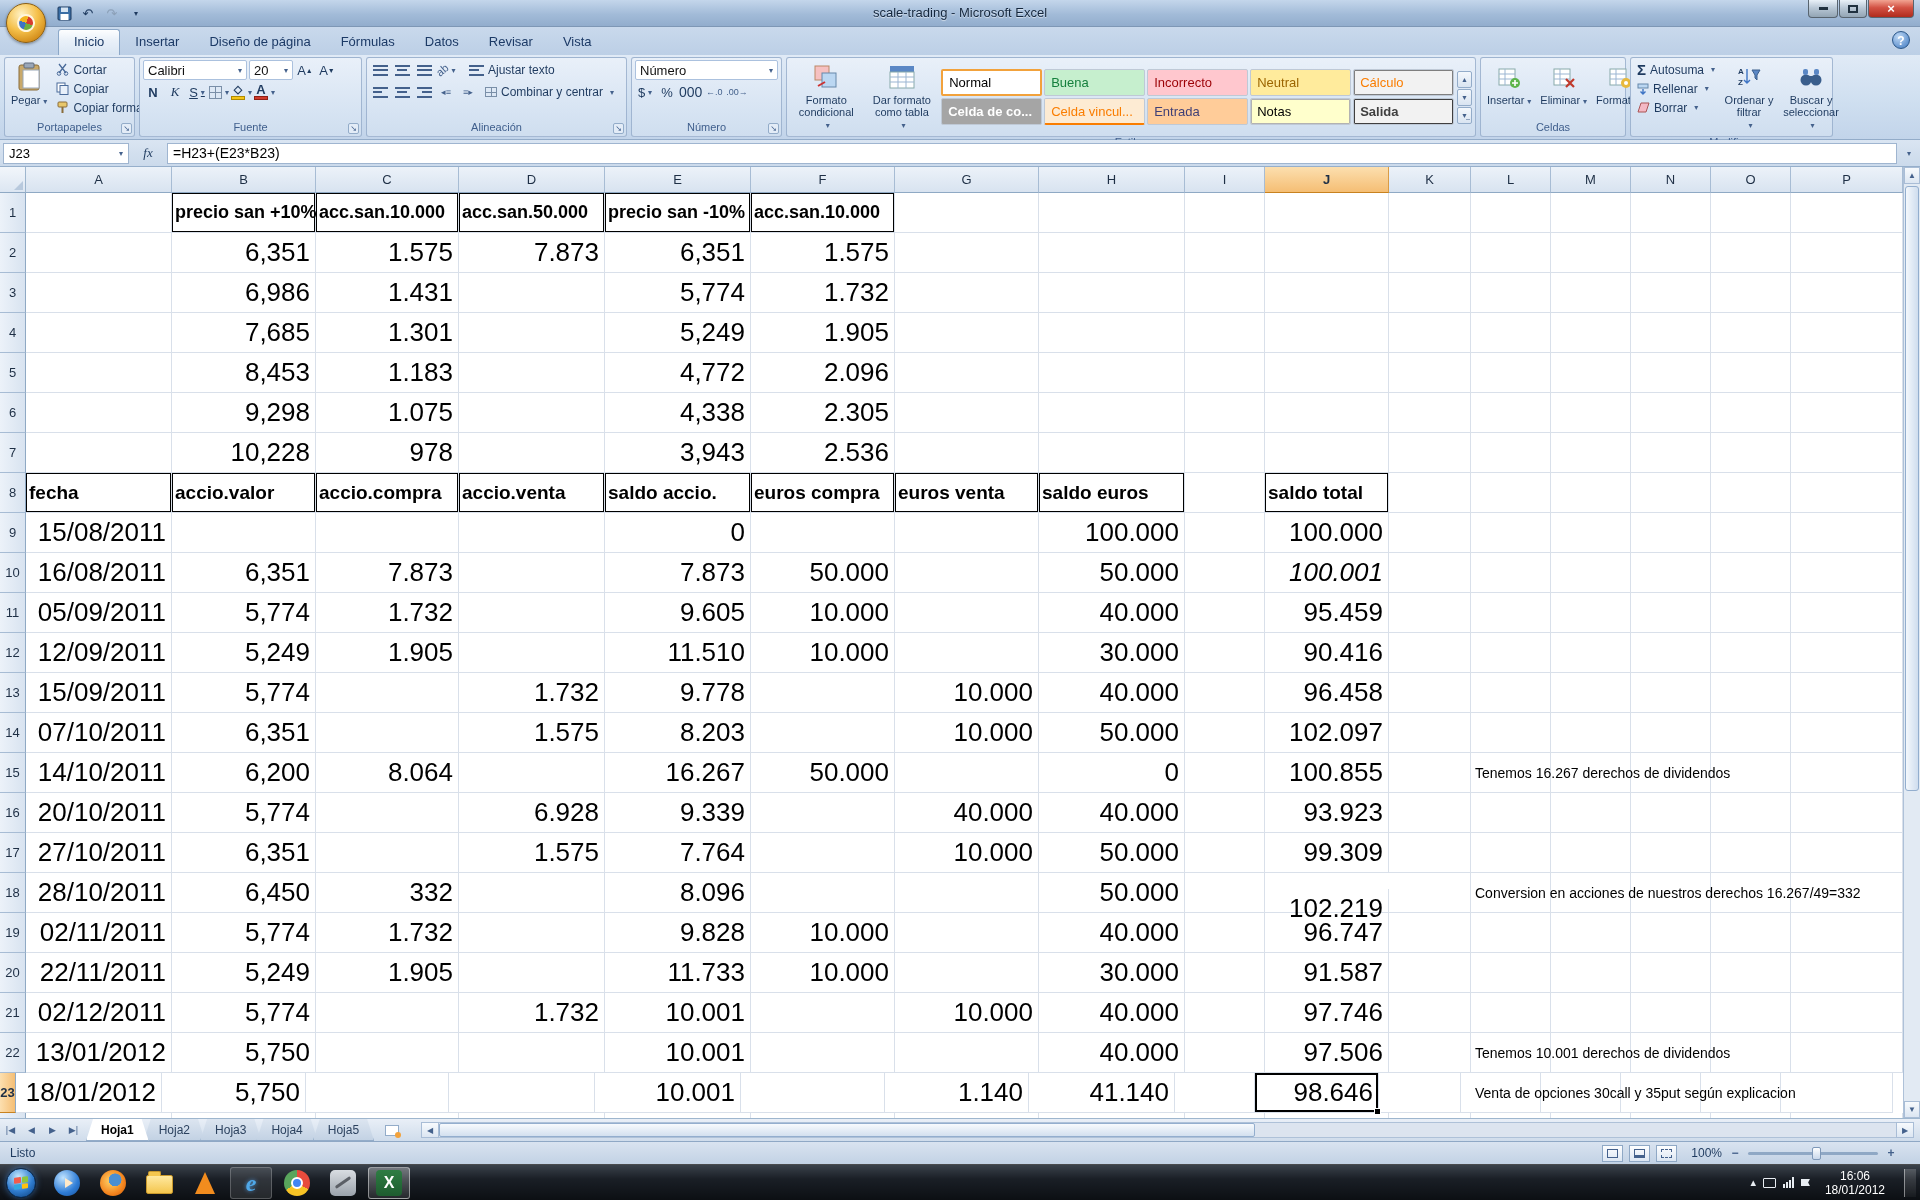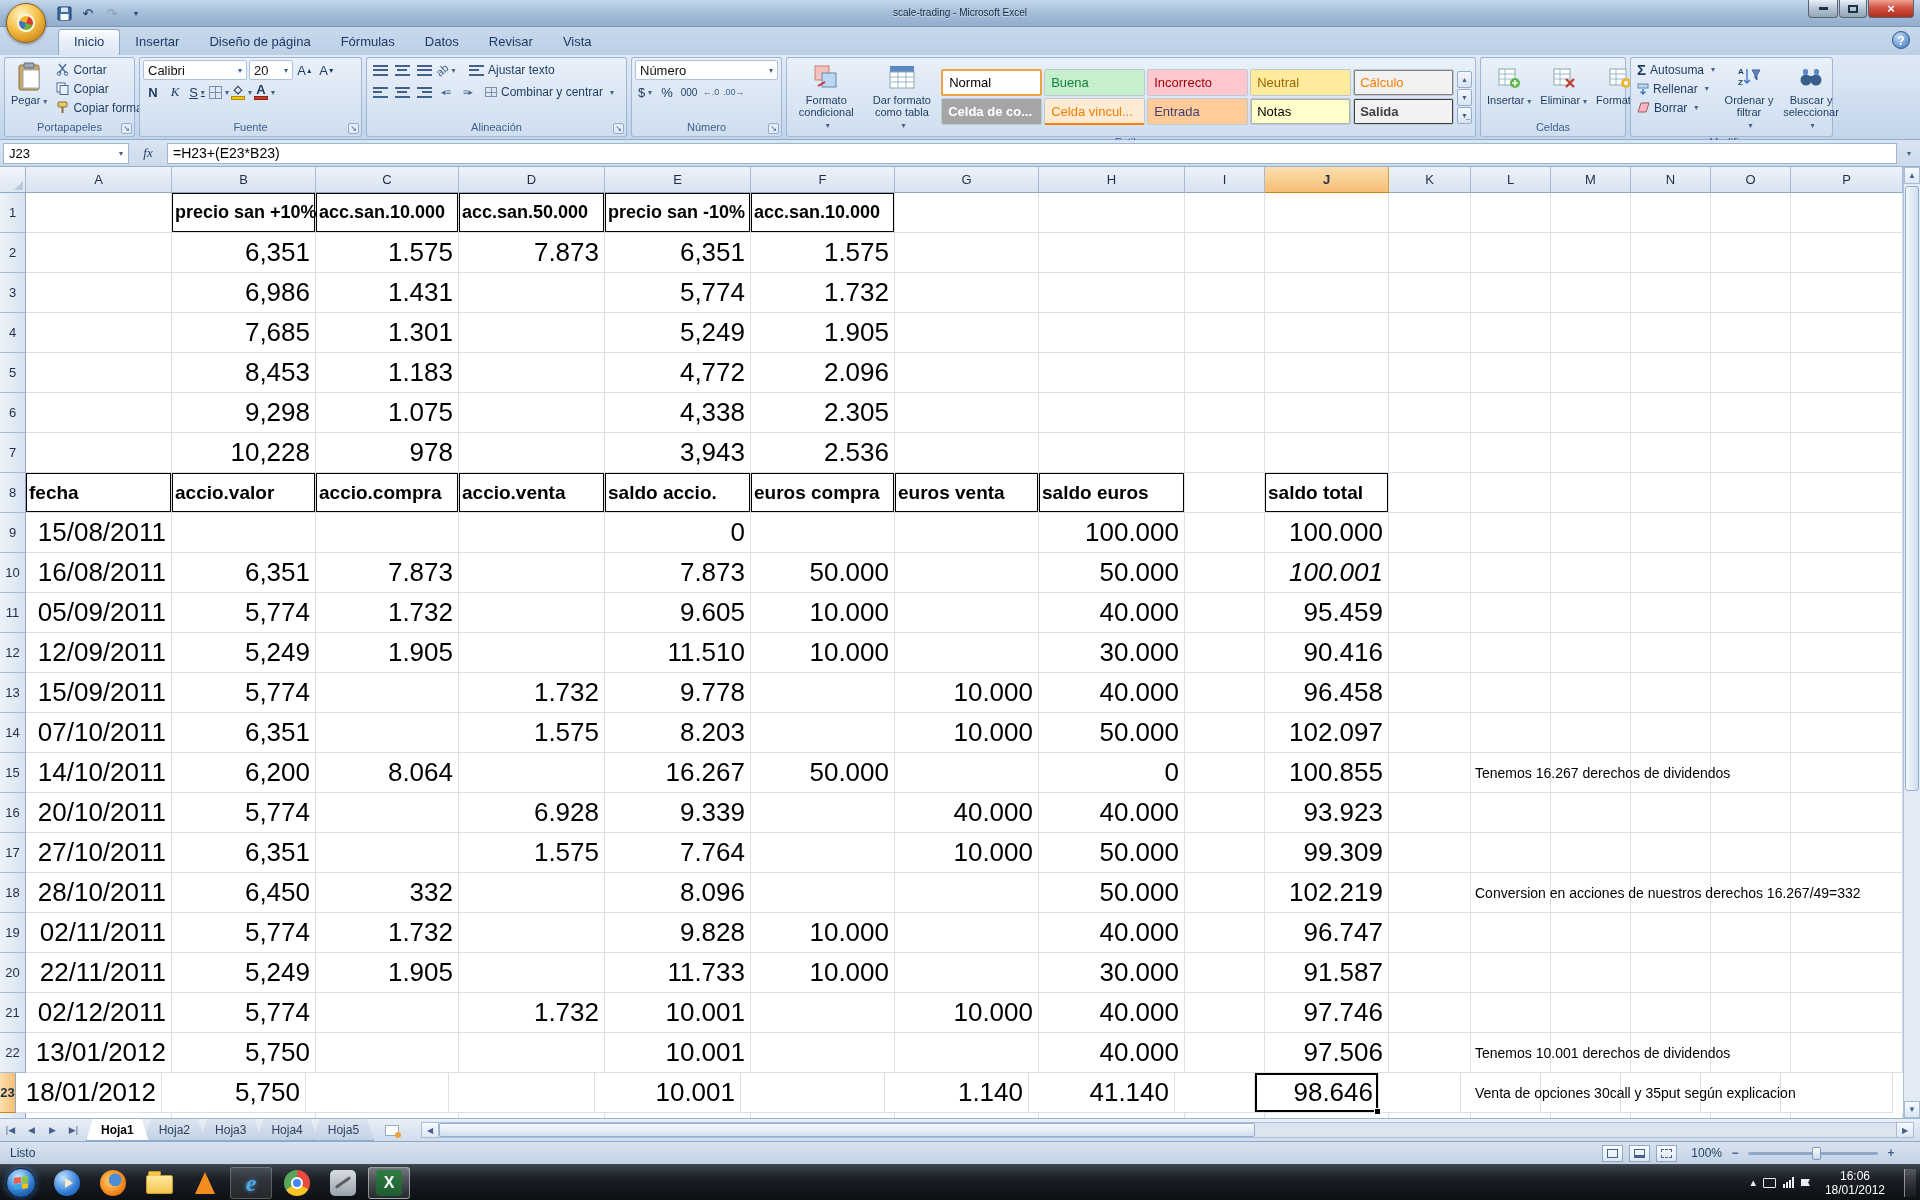--- a/index.html
+++ b/index.html
@@ -12,21 +12,21 @@
 
 #titlebar{top:0;height:27px;background:linear-gradient(#C4D6EB,#A2BBD8 55%,#92ADCD);border-bottom:1px solid #7E97B5}
 #orb{position:absolute;left:6px;top:3px;width:40px;height:40px;border-radius:50%;z-index:60;
  background:radial-gradient(circle at 38% 28%,#FFF3C8,#F5C04A 45%,#D18A18 80%,#9C6208);border:1px solid #8A5E14;
  display:flex;align-items:center;justify-content:center;box-shadow:0 1px 3px rgba(0,0,0,.4)}
 #orb .flower{width:18px;height:18px;border-radius:50%;transform:rotate(20deg);
  background:conic-gradient(#D83B2E 0 25%,#6FAF3F 0 50%,#3E74C4 0 75%,#F3B51F 0 100%);border:2px solid #FFF6DE}
 #qat{position:absolute;left:54px;top:2px;display:flex;align-items:center;gap:4px;height:22px}
 .qbtn{width:20px;height:20px;display:flex;align-items:center;justify-content:center;font-size:13px;color:#1E3A5F;border-radius:3px}
 .qbtn svg{display:block}
-#wtitle{position:absolute;left:0;right:0;top:0;height:26px;text-align:center;line-height:26px;font-size:10px;color:#13263D;text-shadow:0 1px 1px rgba(255,255,255,.65)}
+#wtitle{position:absolute;left:0;right:0;top:0;height:26px;text-align:center;line-height:26px;font-size:13px;color:#13263D;text-shadow:0 1px 1px rgba(255,255,255,.65)}
 #wctrls{position:absolute;right:6px;top:0;display:flex}
 .wb{height:18px;border:1px solid #58646F;border-top:none;display:flex;align-items:center;justify-content:center;background:linear-gradient(#E9F1F8,#B9C8D6 45%,#93A5B4);border-radius:0 0 4px 4px;margin-left:1px}
 .wb-min{width:30px}.wb-max{width:28px}
 .wb-close{width:46px;background:linear-gradient(#F2A492,#D35244 45%,#B02B1C);color:#fff;font-size:13px;font-weight:bold}
 .minbar{width:9px;height:3px;background:#20313F}
 .maxbox{width:10px;height:8px;border:2px solid #20313F}
 
 
 #tabrow{top:27px;height:28px;background:linear-gradient(#C9D9EC,#BCCFE6);display:flex;align-items:flex-end;padding-left:58px}
 #ribbon-tabs{display:flex;height:26px}
@@ -376,21 +376,21 @@
             <span class="da">▾</span>
           </div>
         <div class="rowl">
           <div class="tb">
               <span>$</span>
               <span class="da">▾</span>
             </div>
           <div class="tb">
               <span>%</span>
             </div>
-          <div class="tb" style="font-size:10px">
+          <div class="tb" style="font-size:14px">
               <span>000</span>
             </div>
           <div class="tb" style="font-size:9px;color:#44618C">←.0</div>
           <div class="tb" style="font-size:9px;color:#44618C">.00→</div>
         </div>
       </div>
       <div class="glabel"><span>Número</span><span class="lnch">↘</span></div>
     </div>
 
     <div class="rg" style="width:690px">
@@ -893,21 +893,21 @@
           <div class="rhead" style="width: 26px;">18</div>
           <div class="cell" style="width: 146px;">28/10/2011</div>
           <div class="cell" style="width: 144px;">6,450</div>
           <div class="cell" style="width: 143px;">332</div>
           <div class="cell" style="width: 146px;"></div>
           <div class="cell" style="width: 146px;">8.096</div>
           <div class="cell" style="width: 144px;"></div>
           <div class="cell" style="width: 144px;"></div>
           <div class="cell" style="width: 146px;">50.000</div>
           <div class="cell" style="width: 80px;"></div>
-          <div class="cell" style="width: 124px;">102.219</div>
+          <div class="cell" style="width: 124px; margin-top: 16px;">102.219</div>
           <div class="cell" style="width: 82px;"></div>
           <div class="cell" style="width: 80px;"></div>
           <div class="cell" style="width: 80px;"></div>
           <div class="cell" style="width: 80px;"></div>
           <div class="cell" style="width: 80px;"></div>
           <div class="cell" style="width: 112px;"></div>
           <div class="note">Conversion en acciones de nuestros derechos 16.267/49=332</div>
         </div>
         <div class="grow">
           <div class="rhead" style="width: 26px;">19</div>

